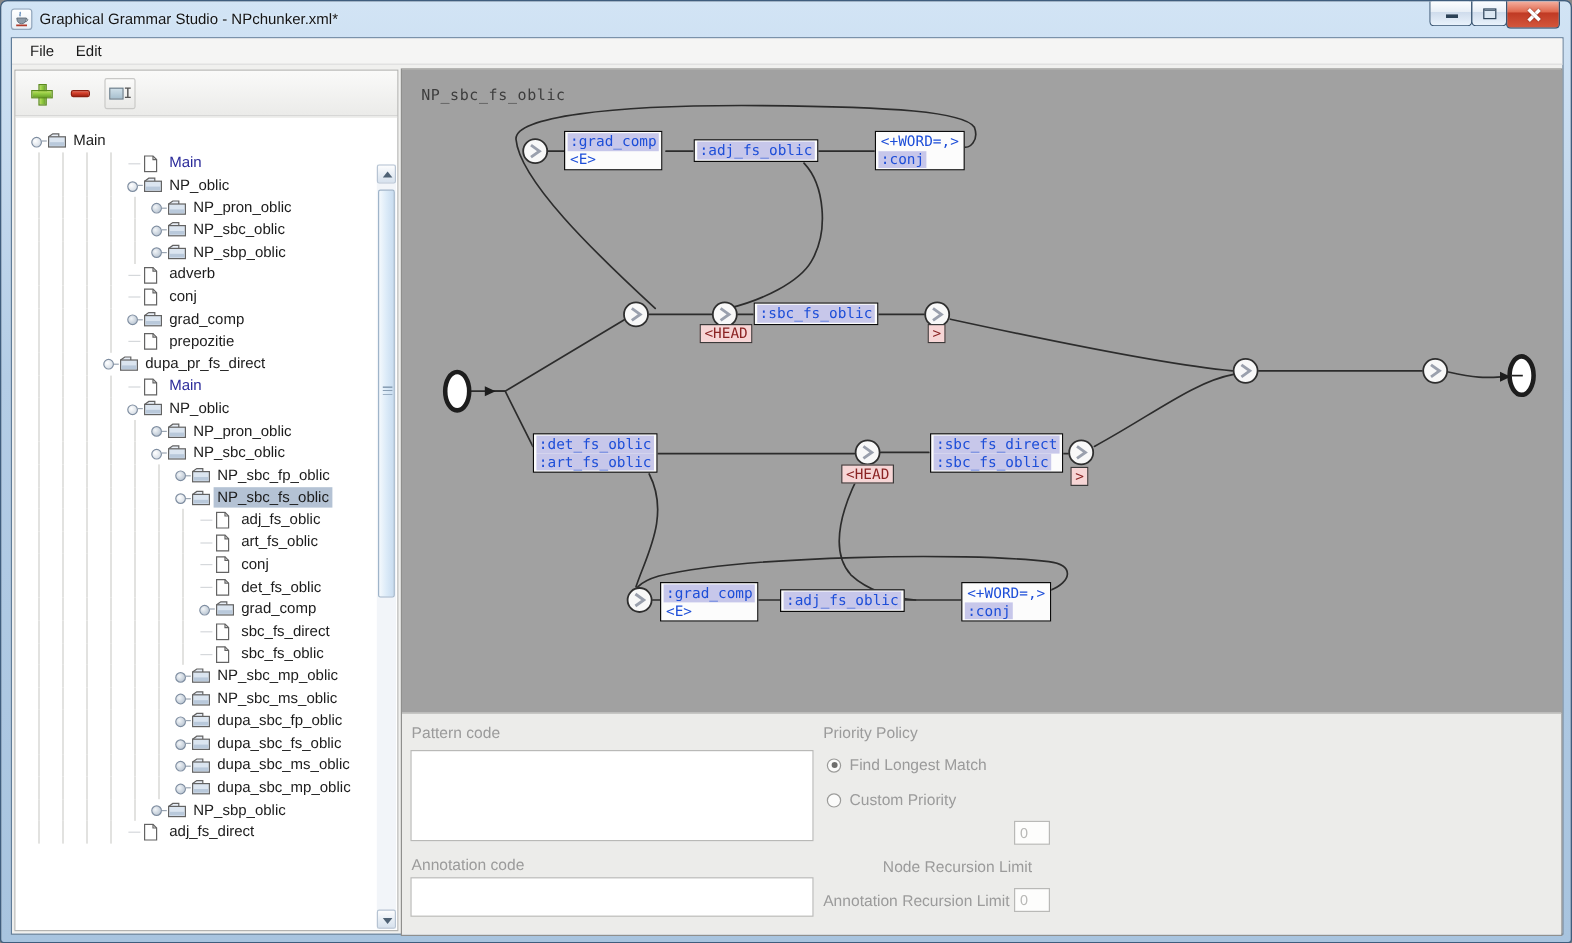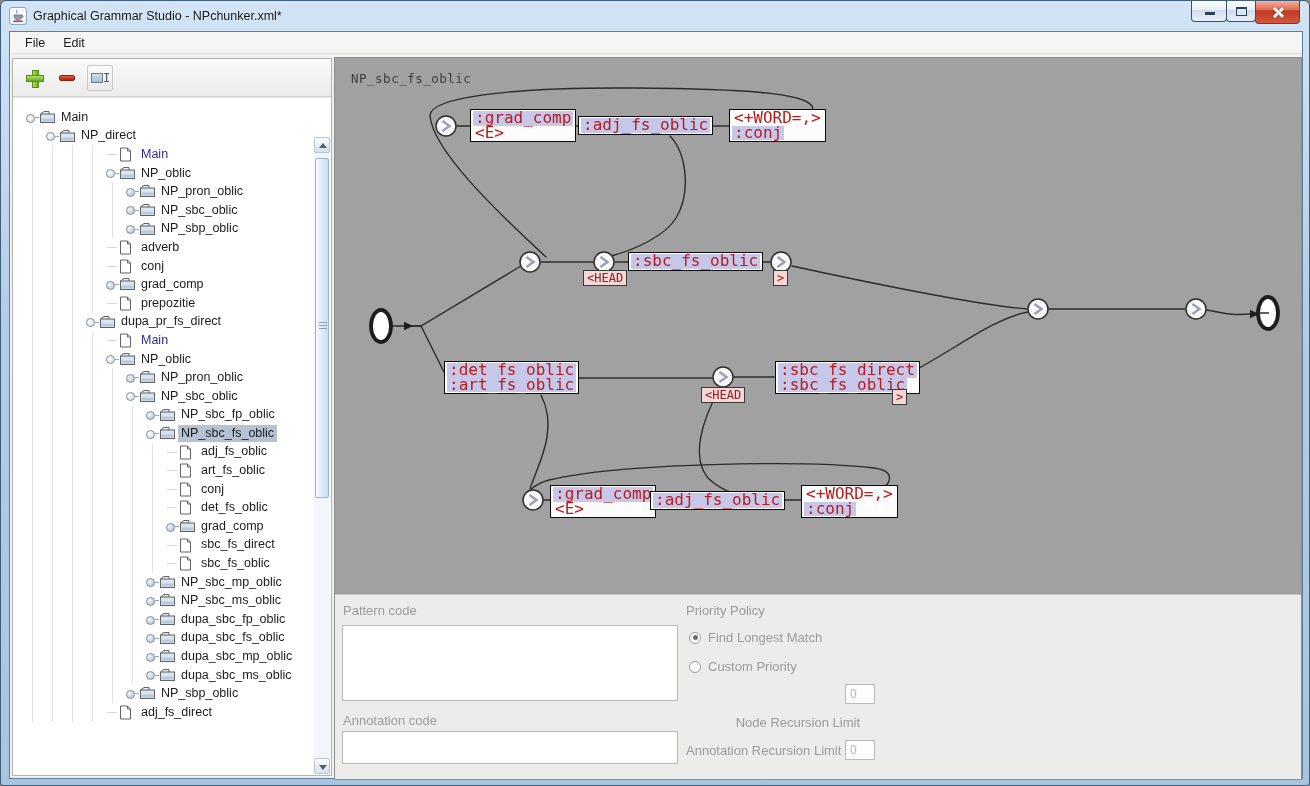--- a/index.html
+++ b/index.html
@@ -85,21 +85,21 @@
 
   
   .right-panel { position:absolute; left:324px; top:25px; width:968px; height:723px; border:1px solid #8f8f8d; }
   .graph { position:absolute; left:0; top:0; width:966px; height:536px; background:#a1a1a1; overflow:hidden; }
   .graph-title { position:absolute; left:16px; top:13px; font-family:"DejaVu Sans Mono", monospace;
     font-size:12.5px; color:#3d3d3d; letter-spacing:0.5px; }
   .edges { position:absolute; left:0; top:0; z-index:1; }
 
   .gbox { position:absolute; z-index:2; background:#fcfcfc; border:1px solid #0b0b0b;
     padding:1px 2px; white-space:nowrap;
-    font-family:"DejaVu Sans Mono", monospace; font-size:16px; line-height:14.5px; color:#b91c1c; }
+    font-family:"DejaVu Sans Mono", monospace; font-size:12px; line-height:14.5px; color:#1d4ed8; }
   .gl { display:block; }
   .gl .txt { display:inline-block; padding:0 2px; }
   .gl.hl .txt { background:#c7c7ea; }
 
   .gtag { position:absolute; z-index:2; background:#f7d6d6; border:1px solid #3a3a3a; color:#8b2424;
     font-family:"DejaVu Sans Mono", monospace; font-size:12px; line-height:14px; padding:0 3px; }
 
   
   .inspector { position:absolute; left:0; top:536px; width:966px; height:185px;
     background:#ececea; border-top:1px solid #c6c6c4; }
@@ -190,33 +190,20 @@
                 <svg class="folder-svg" width="17" height="14" viewBox="0 0 17 14">
                   <path d="M1.5 4 l3.5 -2.5 h5 v2.5" fill="#e8eef6" stroke="#636363" stroke-width="1"></path>
                   <rect x="1.5" y="4" width="14" height="8.5" fill="#dbe5f0" stroke="#636363" stroke-width="1"></rect>
                   <rect x="2.5" y="8.5" width="12" height="3" fill="#b9c9db"></rect>
                 </svg>
 
               </span>
               <span class="tlabel">Main</span>
             </div>
 
-            <div class="trow folder h-open" style="--d: 1;">
-              <span class="indent"></span>
-              <span class="handle"></span>
-              <span class="ticon">
-                <svg class="folder-svg" width="17" height="14" viewBox="0 0 17 14">
-                  <path d="M1.5 4 l3.5 -2.5 h5 v2.5" fill="#e8eef6" stroke="#636363" stroke-width="1"></path>
-                  <rect x="1.5" y="4" width="14" height="8.5" fill="#dbe5f0" stroke="#636363" stroke-width="1"></rect>
-                  <rect x="2.5" y="8.5" width="12" height="3" fill="#b9c9db"></rect>
-                </svg>
-
-              </span>
-              <span class="tlabel">NP_direct</span>
-            </div>
 
 
 
             <div class="trow leaf h-leaf link" style="--d: 4;">
               <span class="indent"></span>
               <span class="handle"></span>
               <span class="ticon">
 
                 <svg class="leaf-svg" width="13" height="15" viewBox="0 0 13 15">
                   <path d="M1.5 1 h7 l3 3 v10 h-10 z" fill="#ffffff" stroke="#636363" stroke-width="1"></path>
@@ -585,35 +572,35 @@
               <span class="indent"></span>
               <span class="handle"></span>
               <span class="ticon">
                 <svg class="folder-svg" width="17" height="14" viewBox="0 0 17 14">
                   <path d="M1.5 4 l3.5 -2.5 h5 v2.5" fill="#e8eef6" stroke="#636363" stroke-width="1"></path>
                   <rect x="1.5" y="4" width="14" height="8.5" fill="#dbe5f0" stroke="#636363" stroke-width="1"></rect>
                   <rect x="2.5" y="8.5" width="12" height="3" fill="#b9c9db"></rect>
                 </svg>
 
               </span>
+              <span class="tlabel">dupa_sbc_ms_oblic</span>
+            </div>
+
+            <div class="trow folder h-closed" style="--d: 6;">
+              <span class="indent"></span>
+              <span class="handle"></span>
+              <span class="ticon">
+                <svg class="folder-svg" width="17" height="14" viewBox="0 0 17 14">
+                  <path d="M1.5 4 l3.5 -2.5 h5 v2.5" fill="#e8eef6" stroke="#636363" stroke-width="1"></path>
+                  <rect x="1.5" y="4" width="14" height="8.5" fill="#dbe5f0" stroke="#636363" stroke-width="1"></rect>
+                  <rect x="2.5" y="8.5" width="12" height="3" fill="#b9c9db"></rect>
+                </svg>
+
+              </span>
               <span class="tlabel">dupa_sbc_mp_oblic</span>
-            </div>
-
-            <div class="trow folder h-closed" style="--d: 6;">
-              <span class="indent"></span>
-              <span class="handle"></span>
-              <span class="ticon">
-                <svg class="folder-svg" width="17" height="14" viewBox="0 0 17 14">
-                  <path d="M1.5 4 l3.5 -2.5 h5 v2.5" fill="#e8eef6" stroke="#636363" stroke-width="1"></path>
-                  <rect x="1.5" y="4" width="14" height="8.5" fill="#dbe5f0" stroke="#636363" stroke-width="1"></rect>
-                  <rect x="2.5" y="8.5" width="12" height="3" fill="#b9c9db"></rect>
-                </svg>
-
-              </span>
-              <span class="tlabel">dupa_sbc_ms_oblic</span>
             </div>
 
             <div class="trow folder h-closed" style="--d: 5;">
               <span class="indent"></span>
               <span class="handle"></span>
               <span class="ticon">
                 <svg class="folder-svg" width="17" height="14" viewBox="0 0 17 14">
                   <path d="M1.5 4 l3.5 -2.5 h5 v2.5" fill="#e8eef6" stroke="#636363" stroke-width="1"></path>
                   <rect x="1.5" y="4" width="14" height="8.5" fill="#dbe5f0" stroke="#636363" stroke-width="1"></rect>
                   <rect x="2.5" y="8.5" width="12" height="3" fill="#b9c9db"></rect>

